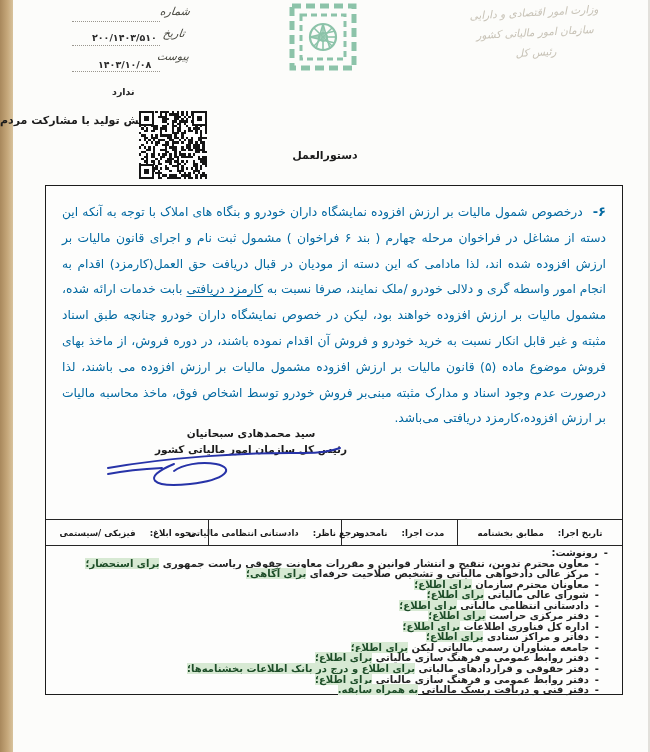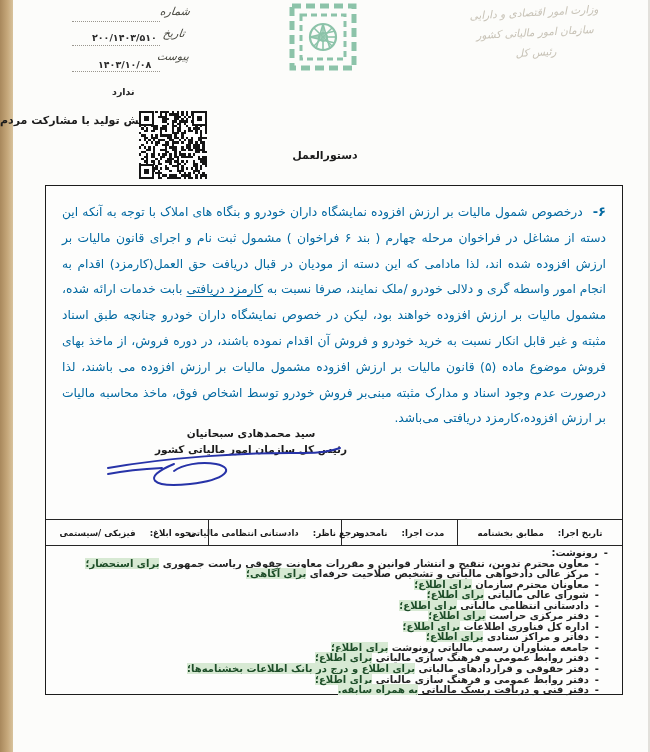--- a/index.html
+++ b/index.html
@@ -1013,20 +1013,20 @@
     <div class="cc">
       <div class="row head"><span class="dash">-</span><span>رونوشت:</span></div>
       <div class="row item"><span class="dash">-</span><span>معاون محترم تدوین، تنقیح و انتشار قوانین و مقررات معاونت حقوقی ریاست جمهوری </span><span class="tail">برای استحضار؛</span></div>
       <div class="row item"><span class="dash">-</span><span>مرکز عالی دادخواهی مالیاتی و تشخیص صلاحیت حرفه‌ای </span><span class="tail">برای آگاهی؛</span></div>
       <div class="row item"><span class="dash">-</span><span>معاونان محترم سازمان </span><span class="tail">برای اطلاع؛</span></div>
       <div class="row item"><span class="dash">-</span><span>شورای عالی مالیاتی </span><span class="tail">برای اطلاع؛</span></div>
       <div class="row item"><span class="dash">-</span><span>دادستانی انتظامی مالیاتی </span><span class="tail">برای اطلاع؛</span></div>
       <div class="row item"><span class="dash">-</span><span>دفتر مرکزی حراست </span><span class="tail">برای اطلاع؛</span></div>
       <div class="row item"><span class="dash">-</span><span>اداره کل فناوری اطلاعات </span><span class="tail">برای اطلاع؛</span></div>
       <div class="row item"><span class="dash">-</span><span>دفاتر و مراکز ستادی </span><span class="tail">برای اطلاع؛</span></div>
-      <div class="row item"><span class="dash">-</span><span>جامعه مشاوران رسمی مالیاتی رونوشت </span><span class="tail">برای اطلاع؛</span></div>
+      <div class="row item"><span class="dash">-</span><span>جامعه مشاوران رسمی مالیاتی لیکن </span><span class="tail">برای اطلاع؛</span></div>
       <div class="row item"><span class="dash">-</span><span>دفتر روابط عمومی و فرهنگ سازی مالیاتی </span><span class="tail">برای اطلاع؛</span></div>
       <div class="row item"><span class="dash">-</span><span>دفتر حقوقی و قراردادهای مالیاتی </span><span class="tail">برای اطلاع و درج در بانک اطلاعات بخشنامه‌ها؛</span></div>
       <div class="row item"><span class="dash">-</span><span>دفتر روابط عمومی و فرهنگ سازی مالیاتی </span><span class="tail">برای اطلاع؛</span></div>
       <div class="row item"><span class="dash">-</span><span>دفتر فنی و دریافت ریسک مالیاتی </span><span class="tail">به همراه سابقه.</span></div>
     </div>
   </div>
 </div>
 
 </body></html>

